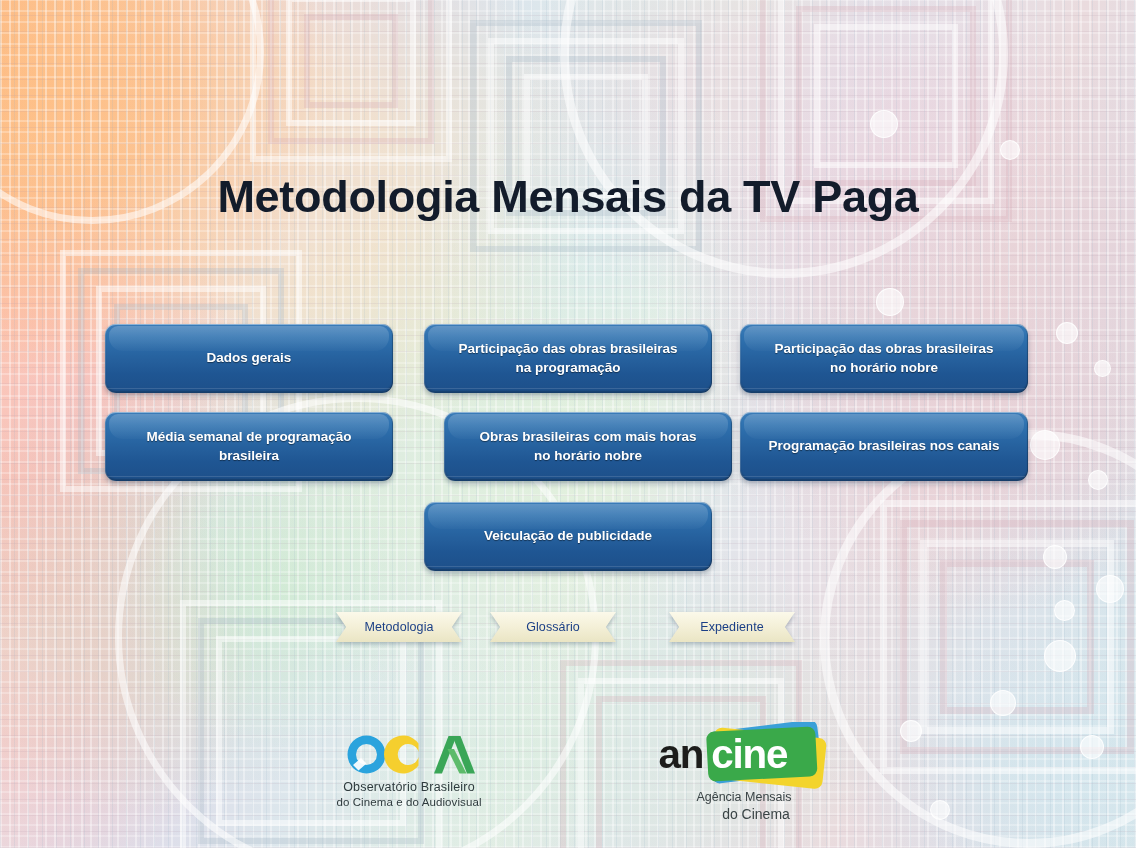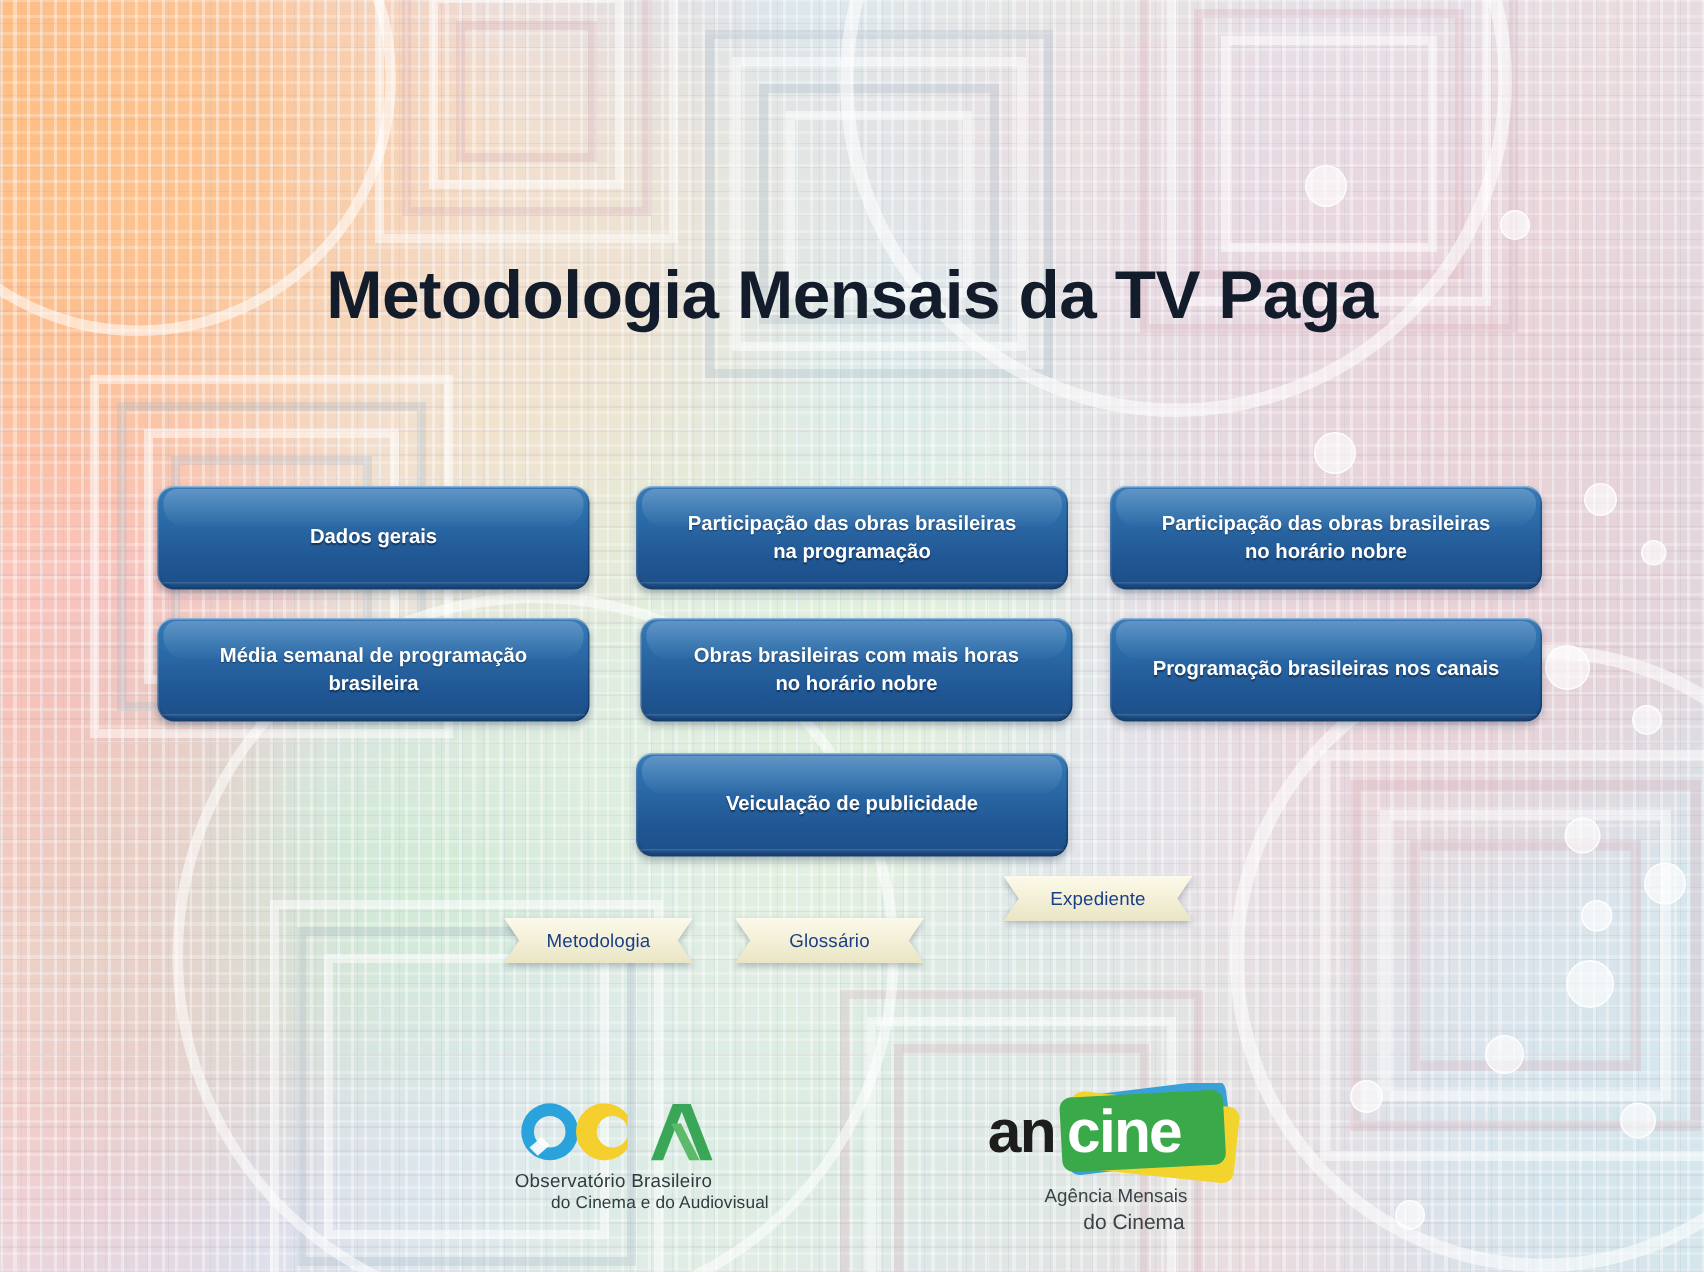--- a/index.html
+++ b/index.html
@@ -234,21 +234,21 @@
     width: 146px;
     height: 85px;
   }
   #logo-oca .oca-mark { position: absolute; left: 10px; top: 0; width: 130px; height: 42px; }
   #logo-oca .oca-line1 {
     position: absolute; left: 0; top: 46px; width: 146px;
     text-align: center; font-size: 12.5px; color: #2f3b3e; letter-spacing: 0.2px;
   }
   #logo-oca .oca-line2 {
     position: absolute; left: 0; top: 62px; width: 146px;
-    text-align: center; font-size: 11.5px; color: #2f3b3e; letter-spacing: 0.1px; padding-left: 31px;
+    text-align: center; font-size: 11.5px; color: #2f3b3e; letter-spacing: 0.1px;
   }
 
   #logo-ancine {
     position: absolute;
     left: 655px;
     top: 722px;
     width: 178px;
     height: 102px;
   }
   #logo-ancine .anc-mark { position: absolute; left: 0; top: 0; width: 178px; height: 70px; }
@@ -358,21 +358,21 @@
     <div class="navbtn" style="left:740px; top:324px; width:288px; height:69px;">
       <span class="navbtn-label">Participação das obras brasileiras
 no horário nobre</span>
     </div>
 
     <div class="navbtn" style="left:105px; top:412px; width:288px; height:69px;">
       <span class="navbtn-label">Média semanal de programação
 brasileira</span>
     </div>
 
-    <div class="navbtn" style="left:427px; top:412px; width:288px; height:69px;">
+    <div class="navbtn" style="left:444px; top:412px; width:288px; height:69px;">
       <span class="navbtn-label">Obras brasileiras com mais horas
 no horário nobre</span>
     </div>
 
     <div class="navbtn" style="left:740px; top:412px; width:288px; height:69px;">
       <span class="navbtn-label">Programação brasileiras nos canais</span>
     </div>
 
     <div class="navbtn" style="left:424px; top:502px; width:288px; height:69px;">
       <span class="navbtn-label">Veiculação de publicidade</span>
@@ -383,21 +383,21 @@
         <span class="sbtn-label">Metodologia</span>
       </div>
     </div>
 
     <div class="sbtn" style="left:490px; top:612px; width:126px;">
       <div class="sbtn-face">
         <span class="sbtn-label">Glossário</span>
       </div>
     </div>
 
-    <div class="sbtn" style="left:669px; top:584px; width:126px;">
+    <div class="sbtn" style="left:669px; top:612px; width:126px;">
       <div class="sbtn-face">
         <span class="sbtn-label">Expediente</span>
       </div>
     </div>
 
     <div id="logo-oca">
       <svg class="oca-mark" viewBox="0 0 260 84">
 
         <path d="M41,3 A38,38 0 1,1 41,79 A38,38 0 1,1 41,3 Z
                  M41,20 A21,21 0 1,0 41,62 A21,21 0 1,0 41,20 Z" fill="#2aa3dd" fill-rule="evenodd"></path>

